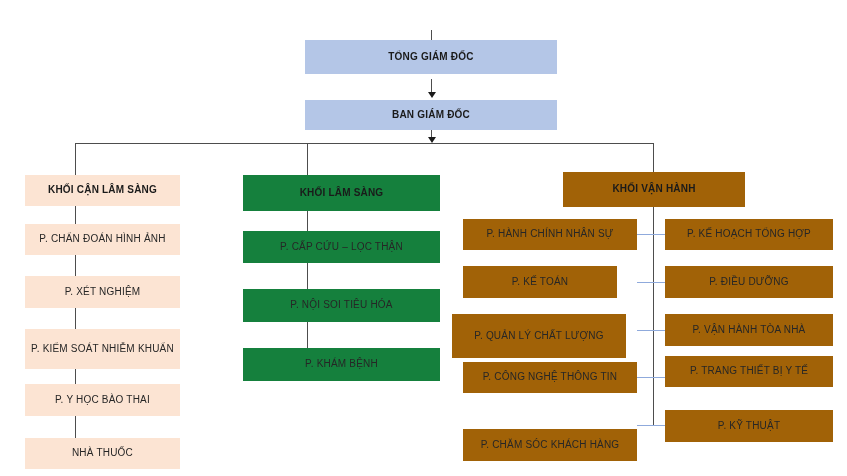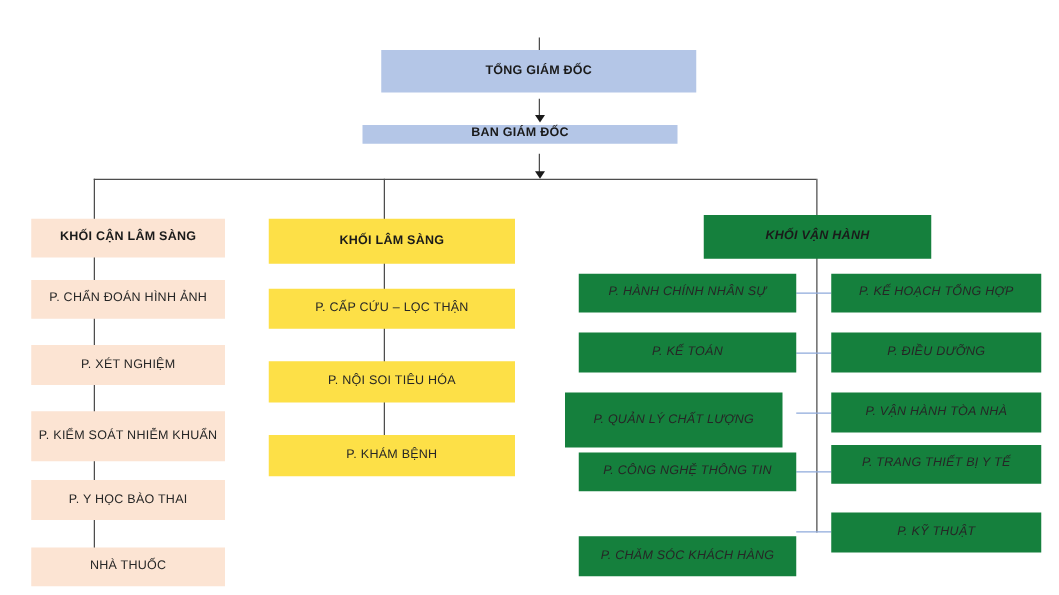--- a/index.html
+++ b/index.html
@@ -8,22 +8,22 @@
     font-family:"Liberation Sans", sans-serif;
   }
   .box{
     position:absolute;display:flex;align-items:center;justify-content:center;
     text-align:center;font-size:10px;color:#262626;letter-spacing:.2px;
     line-height:1.25;padding:0 4px;box-sizing:border-box;text-transform:uppercase;
   }
   .bold{font-weight:bold;color:#1a1a1a;}
   .top-box{background:#b4c6e7;}
   .peach{background:#fce4d3;margin-left:16px;}
-  .yellow{background:#fde047;}
-  .lblue{background:#15803d;font-style:italic;}
+  .yellow{background:#15803d;margin-left:28px;}
+  .lblue{background:#a16207;}
   .vline{position:absolute;width:1px;background:#4d4d4d;}
   .hline{position:absolute;height:1px;background:#4d4d4d;}
   .stub{position:absolute;height:1px;background:#8faadc;}
   .arrowhead{
     position:absolute;width:0;height:0;
     border-left:4px solid transparent;border-right:4px solid transparent;
     border-top:6px solid #1a1a1a;
   }
 </style>
 </head>
@@ -46,38 +46,38 @@
   <div class="vline" style="left:307px;top:143px;height:221px"></div>
   <div class="vline" style="left:653px;top:143px;height:283px"></div>
 
   <div class="stub" style="left:637px;top:234px;width:28px"></div>
   <div class="stub" style="left:637px;top:282px;width:28px"></div>
   <div class="stub" style="left:637px;top:330px;width:28px"></div>
   <div class="stub" style="left:637px;top:377px;width:28px"></div>
   <div class="stub" style="left:637px;top:425px;width:28px"></div>
 
   <div class="box top-box bold" style="left:305px;top:40px;width:252px;height:34px">TỔNG GIÁM ĐỐC</div>
-  <div class="box top-box bold" style="left:290px;top:100px;width:252px;height:15px">BAN GIÁM ĐỐC</div>
+  <div class="box top-box bold" style="left:305px;top:100px;width:252px;height:30px">BAN GIÁM ĐỐC</div>
 
   <div class="box peach bold" style="left:9px;top:175px;width:155px;height:31px">KHỐI CẬN LÂM SÀNG</div>
   <div class="box peach" style="left:9px;top:224px;width:155px;height:31px">P. CHẨN ĐOÁN HÌNH ẢNH</div>
   <div class="box peach" style="left:9px;top:276px;width:155px;height:32px">P. XÉT NGHIỆM</div>
   <div class="box peach" style="left:9px;top:329px;width:155px;height:40px">P. KIỂM SOÁT NHIỄM KHUẨN</div>
   <div class="box peach" style="left:9px;top:384px;width:155px;height:32px">P. Y HỌC BÀO THAI</div>
   <div class="box peach" style="left:9px;top:438px;width:155px;height:31px">NHÀ THUỐC</div>
 
   <div class="box yellow bold" style="left:215px;top:175px;width:197px;height:36px">KHỐI LÂM SÀNG</div>
   <div class="box yellow" style="left:215px;top:231px;width:197px;height:32px">P. CẤP CỨU – LỌC THẬN</div>
   <div class="box yellow" style="left:215px;top:289px;width:197px;height:33px">P. NỘI SOI TIÊU HÓA</div>
   <div class="box yellow" style="left:215px;top:348px;width:197px;height:33px">P. KHÁM BỆNH</div>
 
   <div class="box lblue bold" style="left:563px;top:172px;width:182px;height:35px">KHỐI VẬN HÀNH</div>
 
   <div class="box lblue" style="left:463px;top:219px;width:174px;height:31px">P. HÀNH CHÍNH NHÂN SỰ</div>
-  <div class="box lblue" style="left:463px;top:266px;width:174px;height:32px">P. KẾ TOÁN</div>
+  <div class="box lblue" style="left:463px;top:266px;width:154px;height:32px">P. KẾ TOÁN</div>
   <div class="box lblue" style="left:452px;top:314px;width:174px;height:44px">P. QUẢN LÝ CHẤT LƯỢNG</div>
   <div class="box lblue" style="left:463px;top:362px;width:174px;height:31px">P. CÔNG NGHỆ THÔNG TIN</div>
   <div class="box lblue" style="left:463px;top:429px;width:174px;height:32px">P. CHĂM SÓC KHÁCH HÀNG</div>
 
   <div class="box lblue" style="left:665px;top:219px;width:168px;height:31px">P. KẾ HOẠCH TỔNG HỢP</div>
   <div class="box lblue" style="left:665px;top:266px;width:168px;height:32px">P. ĐIỀU DƯỠNG</div>
   <div class="box lblue" style="left:665px;top:314px;width:168px;height:32px">P. VẬN HÀNH TÒA NHÀ</div>
   <div class="box lblue" style="left:665px;top:356px;width:168px;height:31px">P. TRANG THIẾT BỊ Y TẾ</div>
   <div class="box lblue" style="left:665px;top:410px;width:168px;height:32px">P. KỸ THUẬT</div>
 

